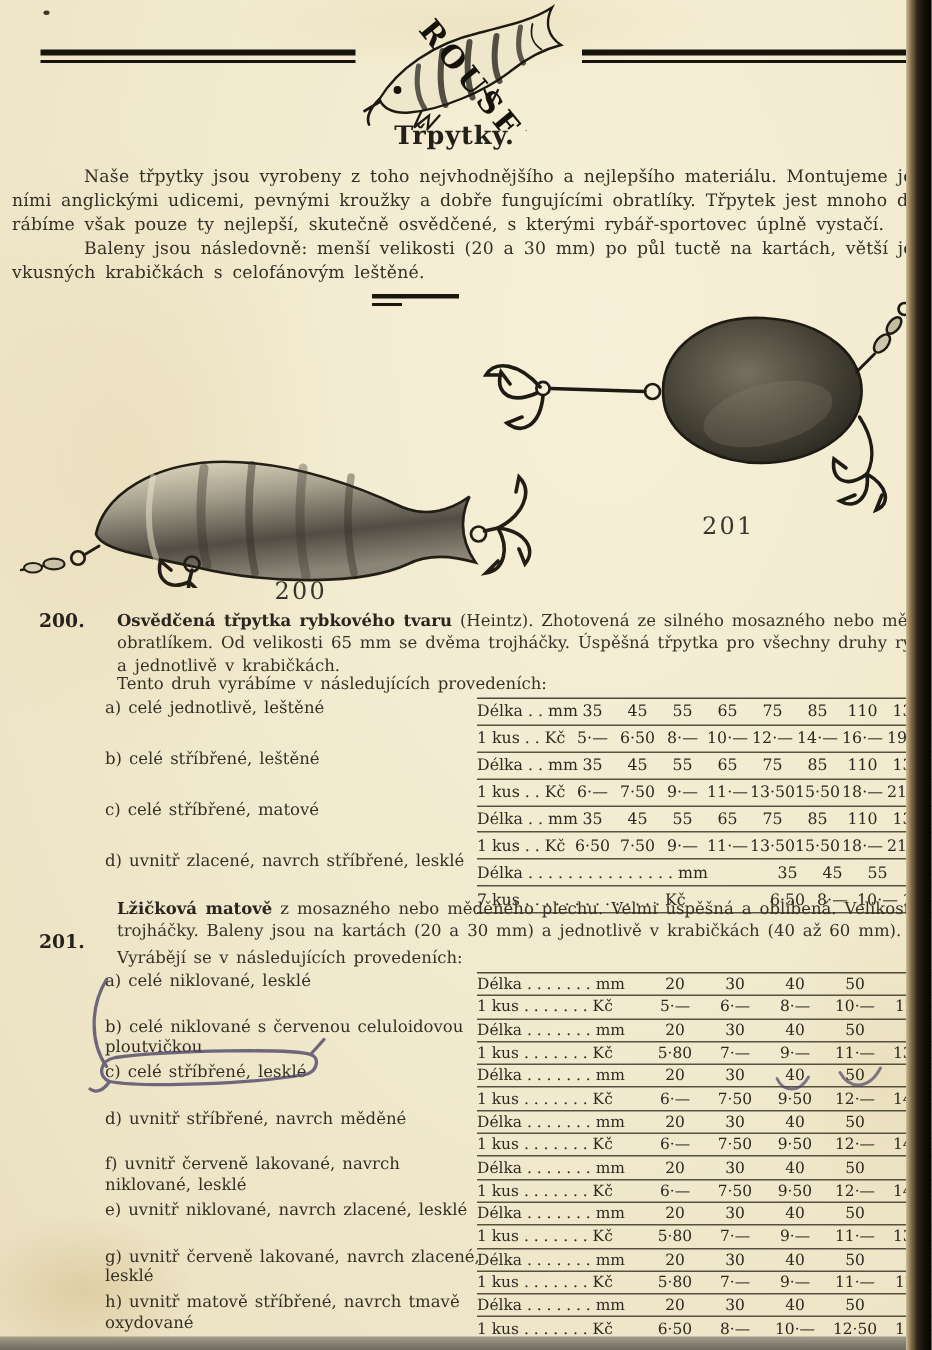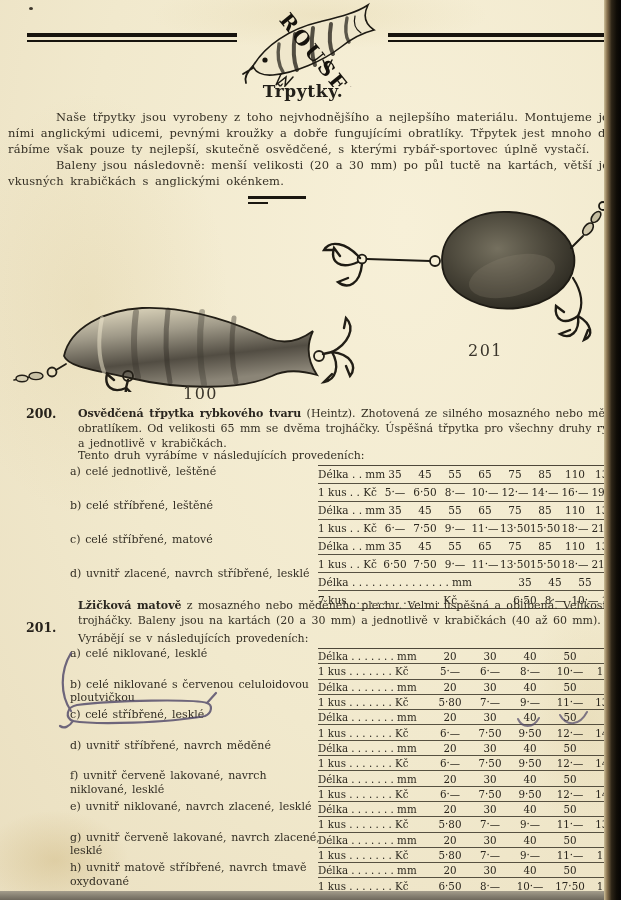--- a/index.html
+++ b/index.html
@@ -78,21 +78,21 @@
     <text transform="rotate(51 72 44)" x="34" y="50" font-family="DejaVu Serif, Liberation Serif, serif" font-size="20" font-weight="bold" letter-spacing="3" fill="#15120c">ROUSEK</text>
   </svg>
 
   <div class="page-title">Třpytky.</div>
 
   <div class="intro">
       <div class="pline indent">Naše třpytky jsou vyrobeny z toho nejvhodnějšího a nejlepšího materiálu. Montujeme je s kvalit-</div>
       <div class="pline">ními anglickými udicemi, pevnými kroužky a dobře fungujícími obratlíky. Třpytek jest mnoho druhů — vy-</div>
       <div class="pline">rábíme však pouze ty nejlepší, skutečně osvědčené, s kterými rybář-sportovec úplně vystačí.</div>
       <div class="pline indent">Baleny jsou následovně: menší velikosti (20 a 30 mm) po půl tuctě na kartách, větší jednotlivě ve</div>
-      <div class="pline">vkusných krabičkách s anglickými okénkem.</div>
+      <div class="pline">vkusných krabičkách s celofánovým leštěné.</div>
     </div>
 
   <div class="divider" style="left:248px;top:196px;width:58px;height:3px;"></div>
   <div class="divider" style="left:248px;top:202px;width:20px;height:2px;"></div>
 
   <svg style="position:absolute;left:10px;top:266px;" width="392" height="126" viewBox="0 0 392 126">
     <defs>
       <linearGradient id="g200" x1="0" y1="0" x2="0.35" y2="1">
         <stop offset="0" stop-color="#e9e1c6"></stop>
           <stop offset=".38" stop-color="#a09a89"></stop>
@@ -154,21 +154,21 @@
       <circle cx="291" cy="8" r="4" stroke-width="1.8"></circle>
       <g>
         <path d="M261,80 C270,94 272,106 266,118" stroke-width="2.2"></path>
         <path d="M266,118 C252,128 242,122 244,108 L252,114"></path>
         <path d="M266,118 C268,134 258,142 248,136 L258,132"></path>
         <path d="M266,118 C280,126 282,138 272,142 L276,132"></path>
       </g>
     </g>
   </svg>
 
-  <div class="figlabel" style="left:183px;top:384px;">100</div>
+  <div class="figlabel" style="left:183px;top:384px;">200</div>
   <div class="figlabel" style="left:468px;top:341px;">201</div>
 
   <div class="itemnum" style="top:406px;">200.</div>
   <div class="heading" style="top:406px;">
       <div class="hline"><b>Osvědčená třpytka rybkového tvaru</b> (Heintz). Zhotovená ze silného mosazného nebo měděného plechu, s jedním</div>
       <div class="hline">obratlíkem. Od velikosti 65 mm se dvěma trojháčky. Úspěšná třpytka pro všechny druhy ryb. Baleny jsou na kartách</div>
       <div class="hline">a jednotlivě v krabičkách.</div>
     </div>
   <div class="leadline" style="top:449px;">Tento druh vyrábíme v následujících provedeních:</div>
   <div class="variants v200" style="top:464px;">
@@ -395,21 +395,21 @@
         <div class="tcell">30</div>
         <div class="tcell">40</div>
         <div class="tcell">50</div>
         <div class="tcell">60</div>
       </div>
       <div class="trow">
         <div class="tlabel">1 kus . . . . . . . Kč</div>
         <div class="tcell">6·50</div>
         <div class="tcell">8·—</div>
         <div class="tcell">10·—</div>
-        <div class="tcell">17·50</div>
+        <div class="tcell">12·50</div>
         <div class="tcell">15·—</div>
       </div>
     </div>
 
   <svg style="position:absolute;left:55px;top:645px;" width="175" height="95" viewBox="0 0 175 95">
     <g stroke="#4e4668" fill="none" stroke-width="2.2" stroke-linecap="round" opacity=".8">
       <path d="M16,66 C5,50 5,26 16,8"></path>
       <path d="M18,76 C10,73 11,62 22,60 C60,55 140,54 152,58 C158,60 157,68 150,71 C112,78 40,80 18,76 Z"></path>
       <path d="M152,58 L161,48"></path>
       <path d="M18,76 C14,82 9,84 5,81"></path>

